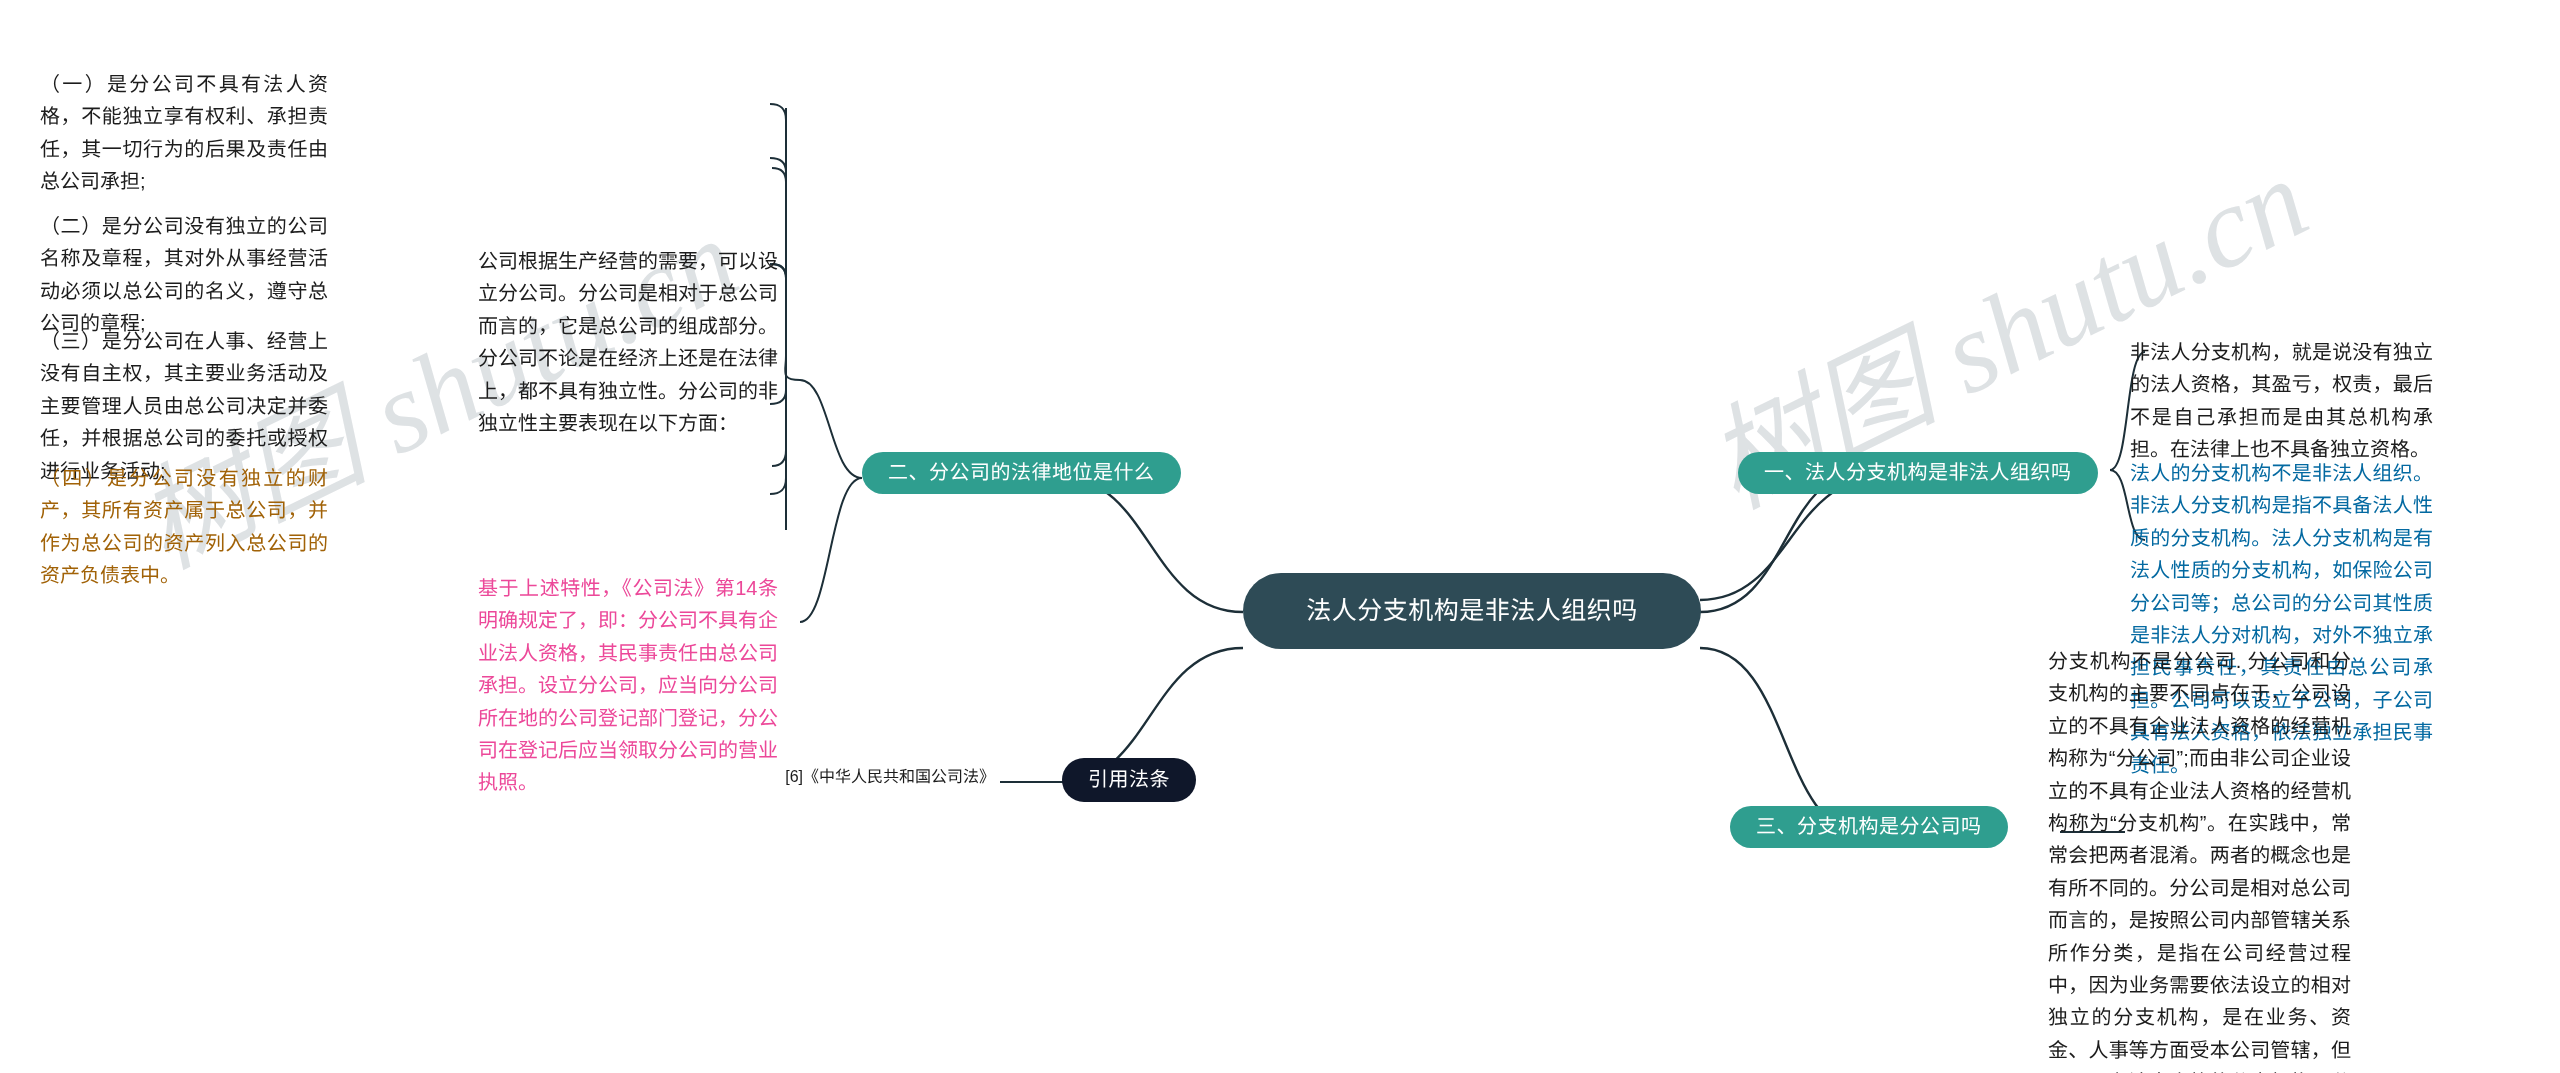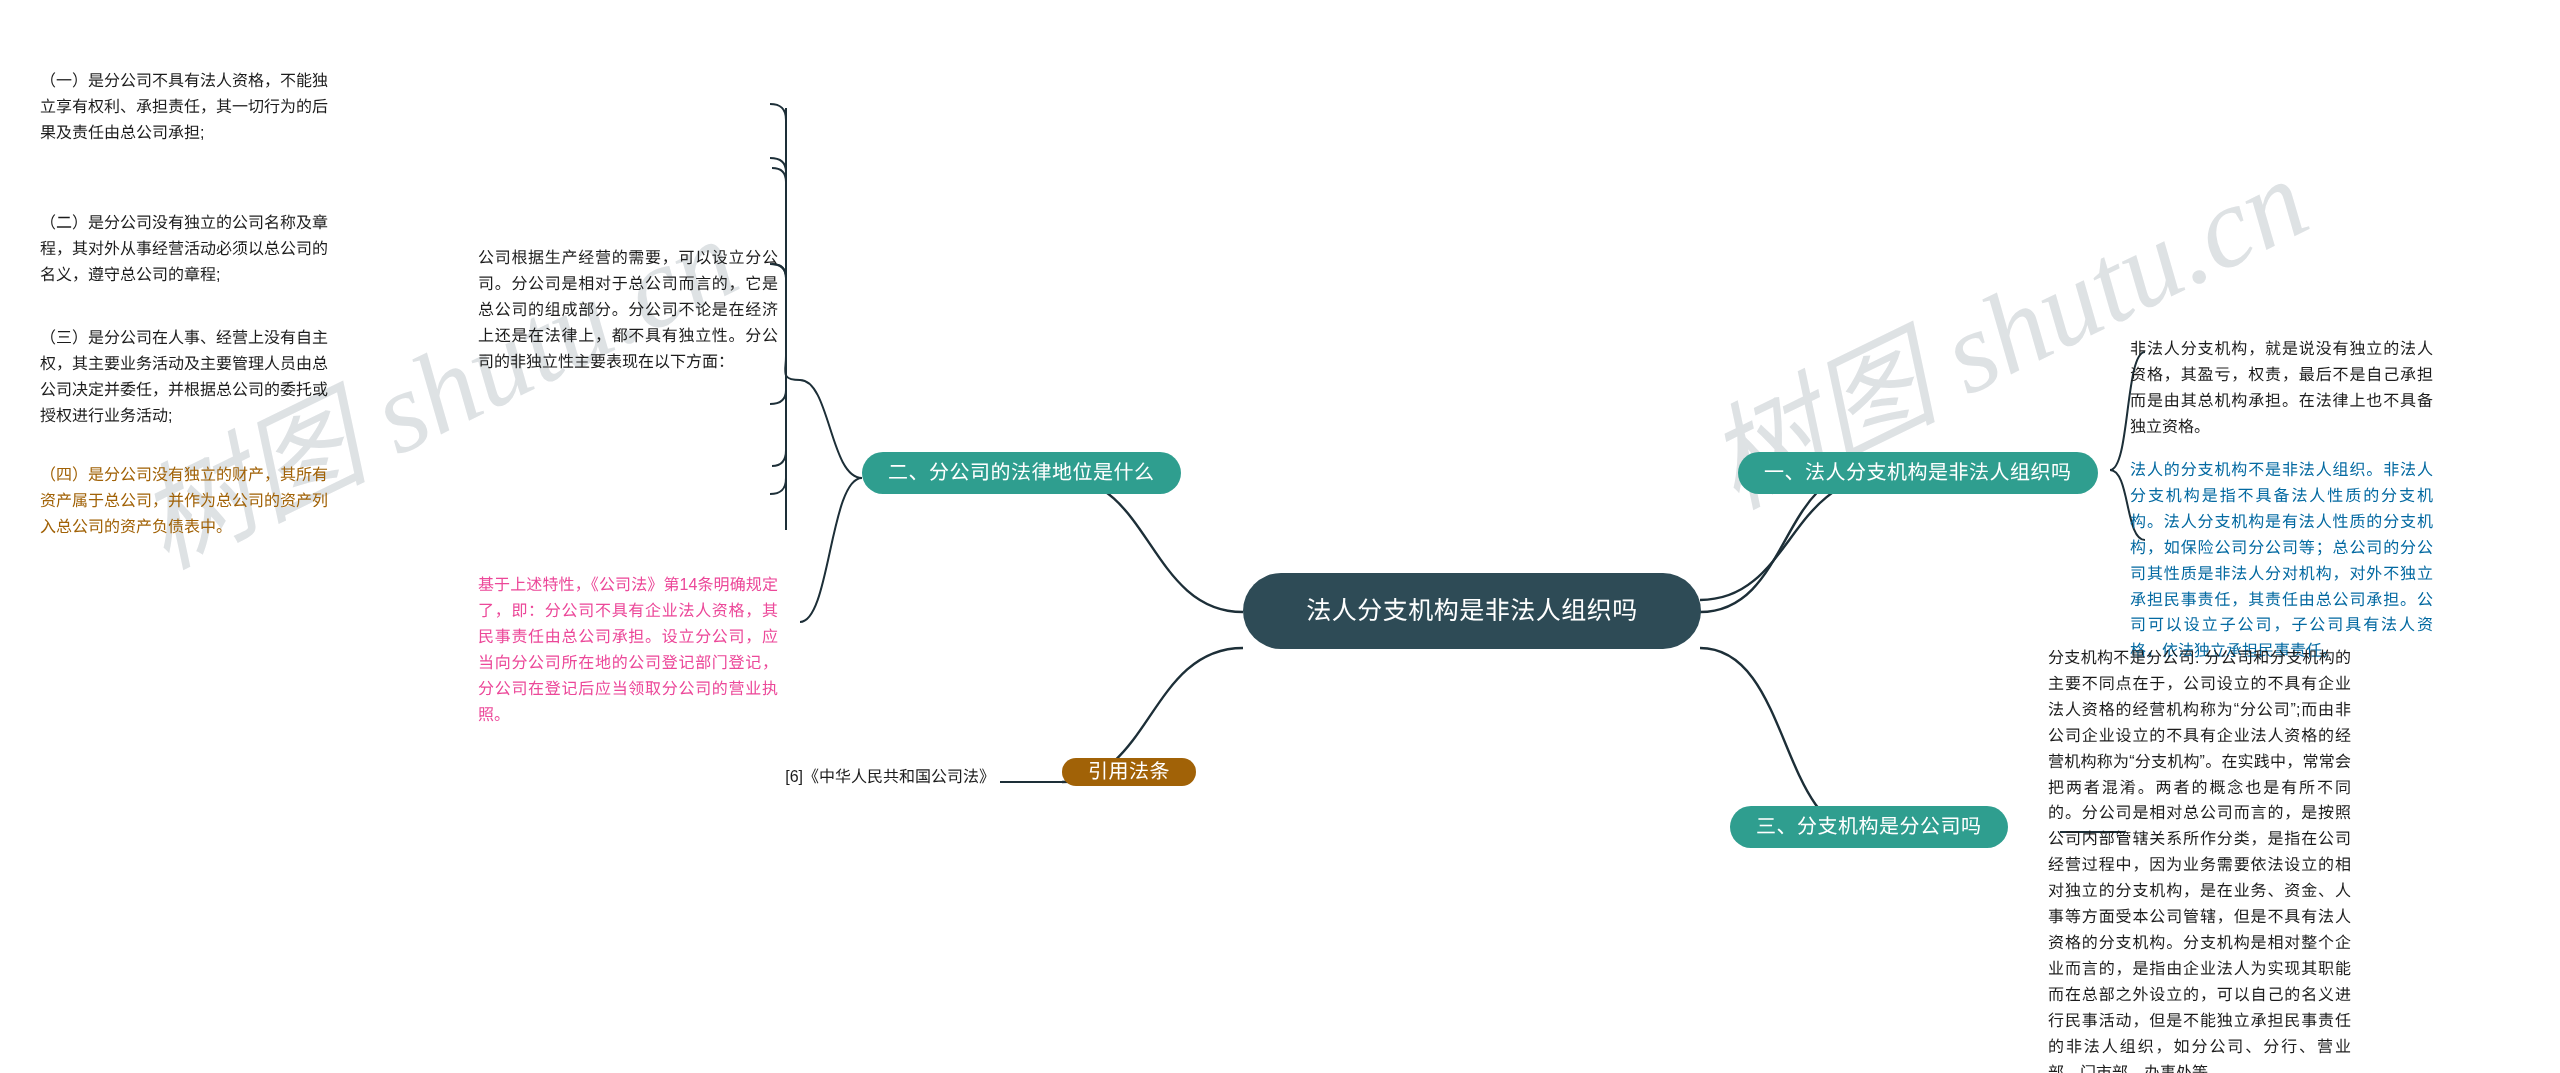--- a/index.html
+++ b/index.html
@@ -72,21 +72,21 @@
     padding: 10px 26px;
     white-space: nowrap;
     align-items: center;
   }
   .node.branch.small { font-size: 20px; }
   
   .txt {
     position: absolute;
     z-index: 4;
     color: #1c1c1c;
-    font-size: 16px;
+    font-size: 20px;
     line-height: 1.62;
     text-align: justify;
     white-space: pre-wrap;
     word-break: break-all;
   }
   .txt.right { text-align: justify; }
   .txt.ref {
     font-size: 16px;
     white-space: nowrap;
     text-align: right;
@@ -143,21 +143,21 @@
   </div>
 
   <div class="node branch" style="left: 862px; top: 452px; height: 42px; background: rgb(47, 158, 143);">
     <span>二、分公司的法律地位是什么</span>
   </div>
 
   <div class="node branch" style="left: 1730px; top: 806px; height: 42px; background: rgb(47, 158, 143);">
     <span>三、分支机构是分公司吗</span>
   </div>
 
-  <div class="node branch small" style="left: 1062px; top: 758px; height: 28px; background: #a16207;">
+  <div class="node branch small" style="left: 1062px; top: 758px; height: 44px; background: #0f172a;">
     <span>引用法条</span>
   </div>
 
   <div class="txt" style="left: 478px; top: 245px; width: 300px; color: rgb(28, 28, 28);">公司根据生产经营的需要，可以设立分公司。分公司是相对于总公司而言的，它是总公司的组成部分。分公司不论是在经济上还是在法律上，都不具有独立性。分公司的非独立性主要表现在以下方面：</div>
 
   <div class="txt" style="left: 478px; top: 572px; width: 300px; color: #ec4899;">基于上述特性，《公司法》第14条明确规定了，即：分公司不具有企业法人资格，其民事责任由总公司承担。设立分公司，应当向分公司所在地的公司登记部门登记，分公司在登记后应当领取分公司的营业执照。</div>
 
   <div class="txt" style="left: 40px; top: 68px; width: 288px; color: rgb(28, 28, 28);">（一）是分公司不具有法人资格，不能独立享有权利、承担责任，其一切行为的后果及责任由总公司承担;</div>
 
   <div class="txt" style="left: 40px; top: 210px; width: 288px; color: rgb(28, 28, 28);">（二）是分公司没有独立的公司名称及章程，其对外从事经营活动必须以总公司的名义，遵守总公司的章程;</div>

